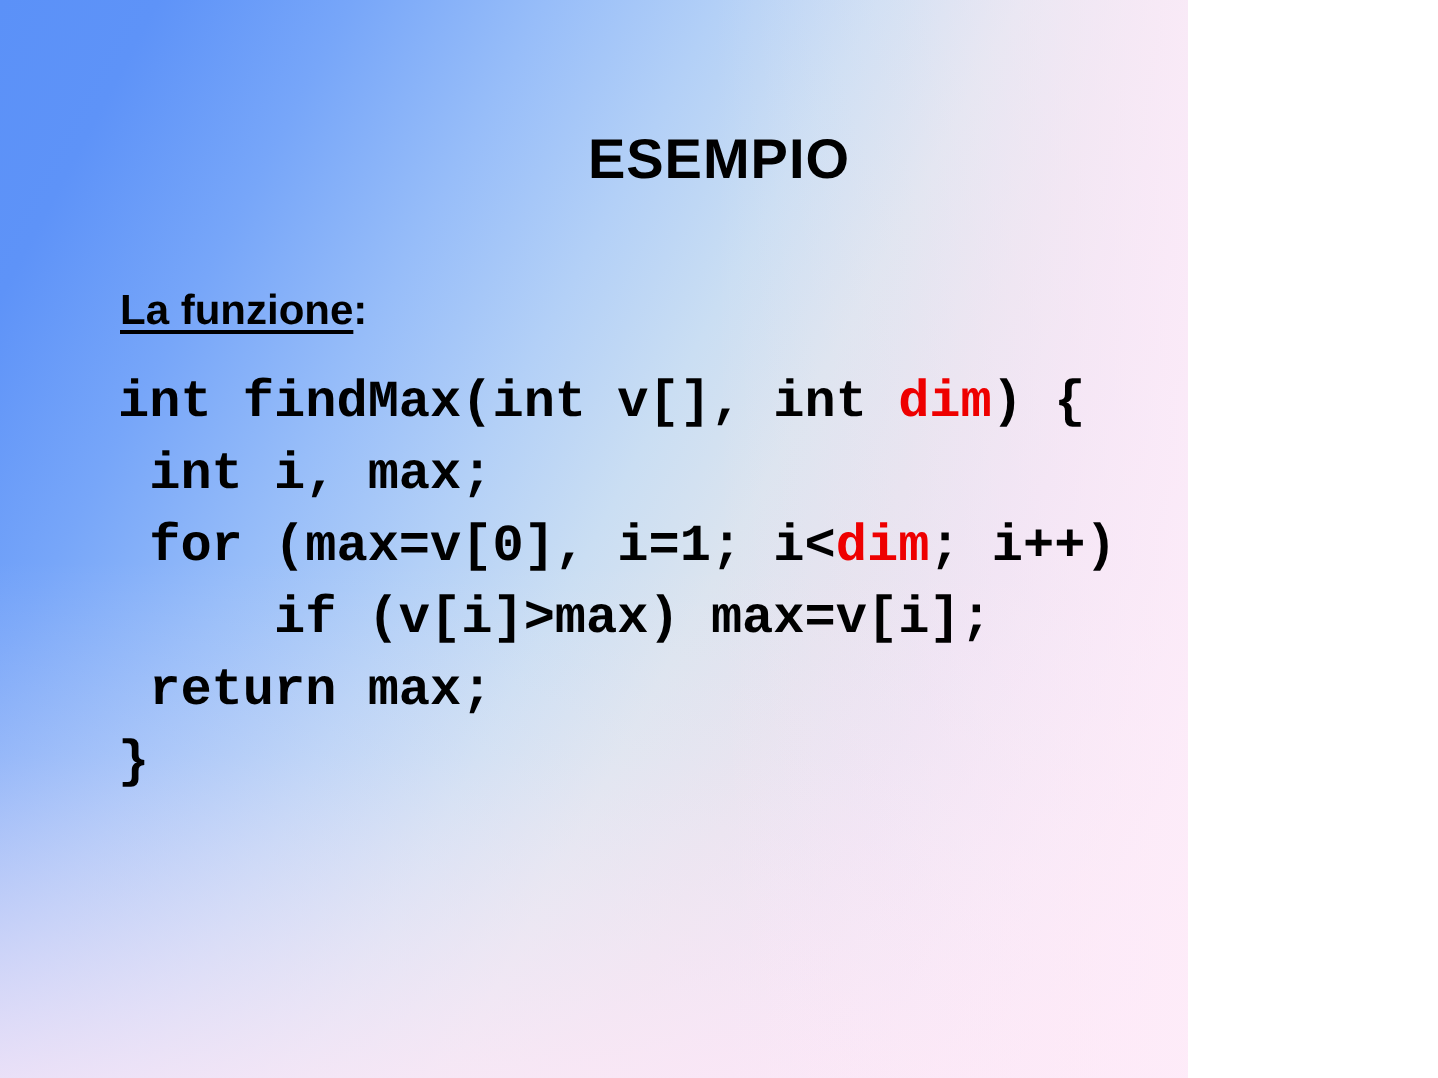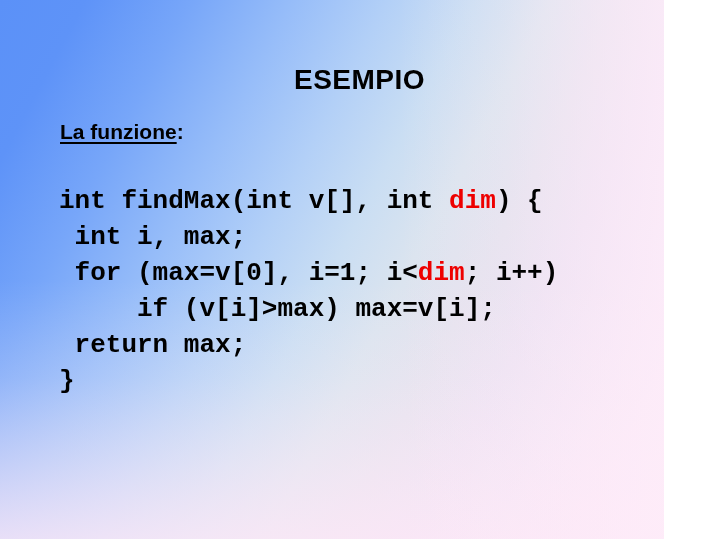--- a/index.html
+++ b/index.html
@@ -8,21 +8,21 @@
   }
   body {
     width: 719px;
     height: 539px;
     overflow: hidden;
     font-family: "Liberation Sans", sans-serif;
   }
 
   .slide {
     position: relative;
-    width: 664px;
+    width: 594px;
     height: 539px;
     overflow: hidden;
     
     background-color: #f7e9f6;
   }
 
   
   .slide-bg-blue {
     position: absolute;
     inset: 0;
@@ -76,21 +76,21 @@
     text-align: center;
     font-family: "Liberation Sans", sans-serif;
     font-size: 28px;
     font-weight: bold;
     color: #000000;
     letter-spacing: 0.5px;
   }
 
   .subtitle {
     position: absolute;
-    top: 120px;
+    top: 144px;
     left: 60px;
     font-family: "Liberation Sans", sans-serif;
     font-size: 21px;
     font-weight: bold;
     color: #000000;
     white-space: nowrap;
   }
   .subtitle-underlined {
     text-decoration: underline;
     text-underline-offset: 3px;

